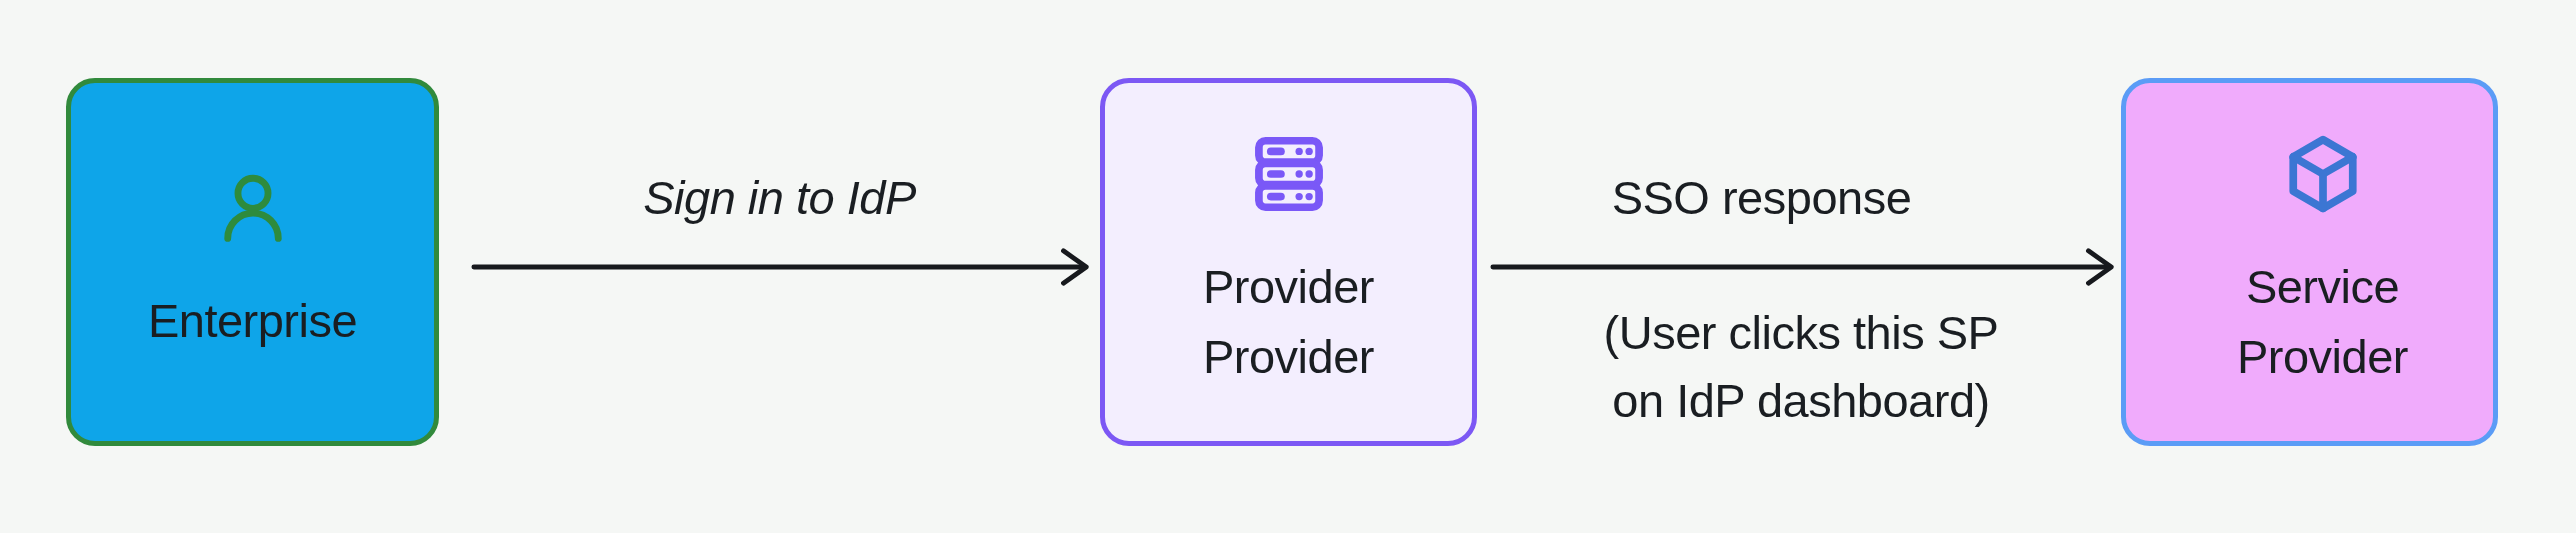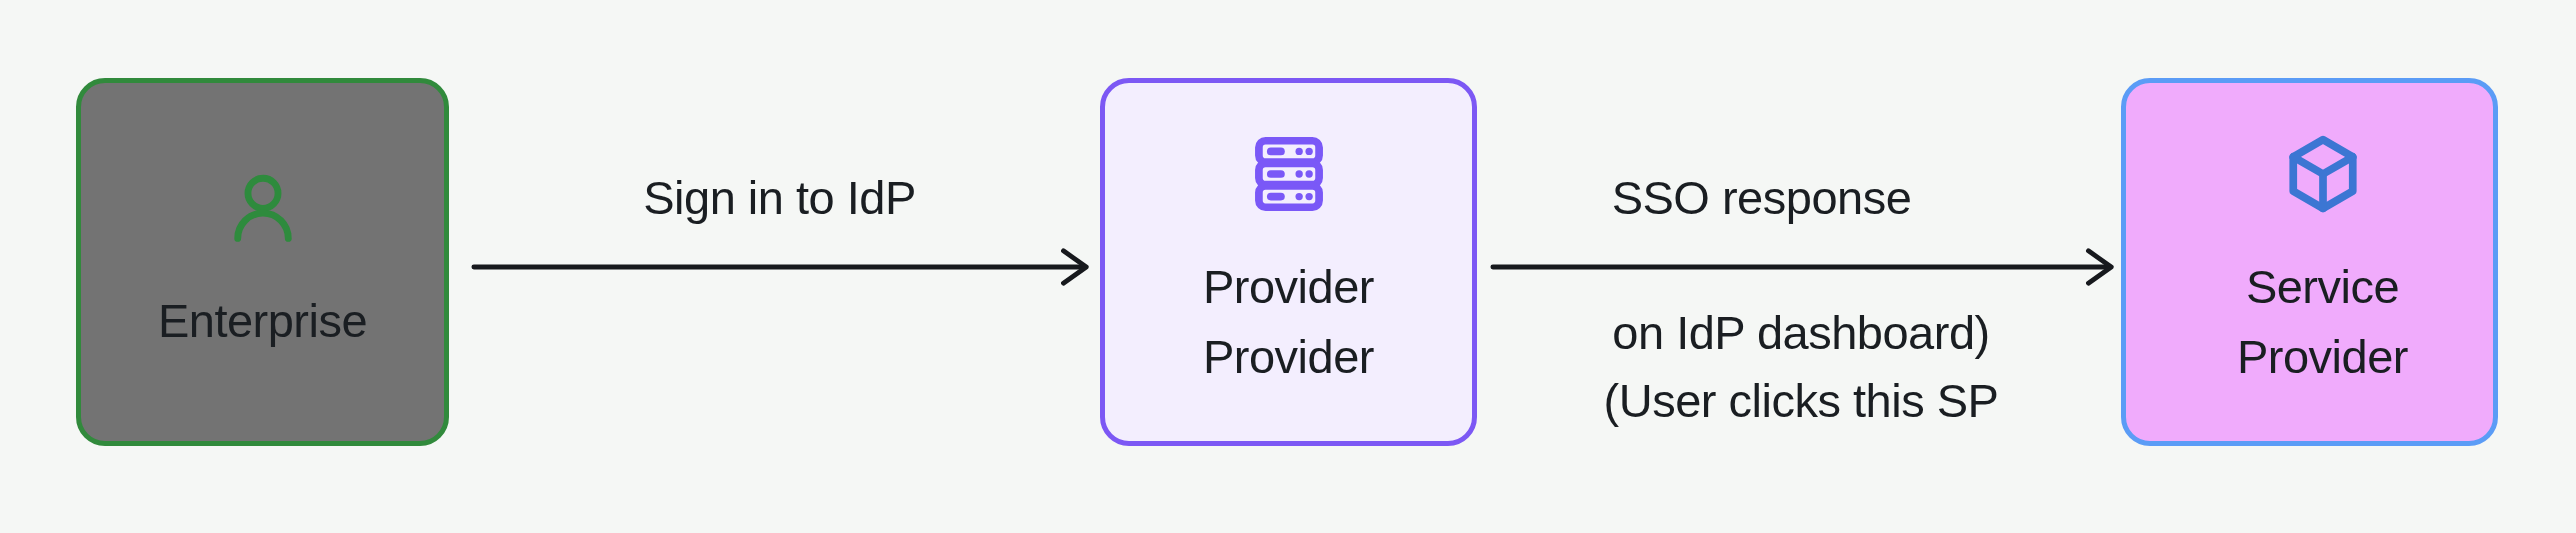--- a/index.html
+++ b/index.html
@@ -36,35 +36,35 @@
     font-size:47px;line-height:68px;font-weight:500;letter-spacing:-0.5px;
     white-space:nowrap;
   }
   .arrow{position:absolute;top:244px;height:46px;}
 </style>
 </head>
 <body>
 
 <div class="canvas" style="background: rgb(245, 247, 245); color: rgb(26, 30, 34);">
 
-  <div class="node" style="left: 76px; border-color: rgb(49, 138, 60); background: #737373;">
+  <div class="node" style="left: 66px; border-color: rgb(49, 138, 60); background: #0ea5e9;">
     <span class="icon">
       <svg width="82" height="82" viewBox="0 0 24 24">
         <g fill="none" stroke="#2e8b3d" stroke-width="2" stroke-linecap="round">
           <circle cx="12" cy="7.4" r="4.4"></circle>
           <path d="M19.4 20.6a7.4 7.4 0 0 0-14.8 0"></path>
         </g>
       </svg>
     </span>
     <div class="label">
       <div>Enterprise</div>
     </div>
   </div>
 
-  <div class="edge-label" style="left:473px;width:613px;">Sign in to IdP</div>
+  <div class="edge-label" style="left:473px;width:613px;font-style:italic;">Sign in to IdP</div>
   <svg class="arrow" style="left:471px;" width="621" height="46" viewBox="0 0 652 48">
     <g fill="none" stroke="#17191d" stroke-width="5" stroke-linecap="round" stroke-linejoin="round">
       <line x1="3" y1="24" x2="644" y2="24"></line>
       <polyline points="622,7 646,24 622,41"></polyline>
     </g>
   </svg>
 
   <div class="node" style="left: 1100px; width: 377px; border-color: rgb(124, 88, 244); background: rgb(243, 238, 254);">
     <span class="icon">
       <svg width="84" height="84" viewBox="0 0 24 24">
@@ -93,22 +93,22 @@
   </div>
 
   <div class="edge-label" style="left:1453px;width:617px;">SSO response</div>
   <svg class="arrow" style="left:1490px;" width="627" height="46" viewBox="0 0 658 48">
     <g fill="none" stroke="#17191d" stroke-width="5" stroke-linecap="round" stroke-linejoin="round">
       <line x1="3" y1="24" x2="650" y2="24"></line>
       <polyline points="628,7 652,24 628,41"></polyline>
     </g>
   </svg>
   <div class="edge-sublabel" style="left:1420px;width:762px;">
+    <div>(User clicks this SP</div>
     <div>on IdP dashboard)</div>
-    <div>(User clicks this SP</div>
   </div>
 
   <div class="node" style="left: 2121px; width: 377px; border-color: rgb(91, 156, 246); background: #f0abfc; padding-left: 26px;">
     <span class="icon">
       <svg width="84" height="84" viewBox="0 0 24 24">
         <g fill="none" stroke="#3c76d3" stroke-width="2.2" stroke-linecap="round" stroke-linejoin="round">
           <path d="M12 2.2 L20.5 7.1 L20.5 16.9 L12 21.8 L3.5 16.9 L3.5 7.1 Z"></path>
           <path d="M3.5 7.1 L12 12 L20.5 7.1"></path>
           <line x1="12" y1="12" x2="12" y2="21.8"></line>
         </g>

